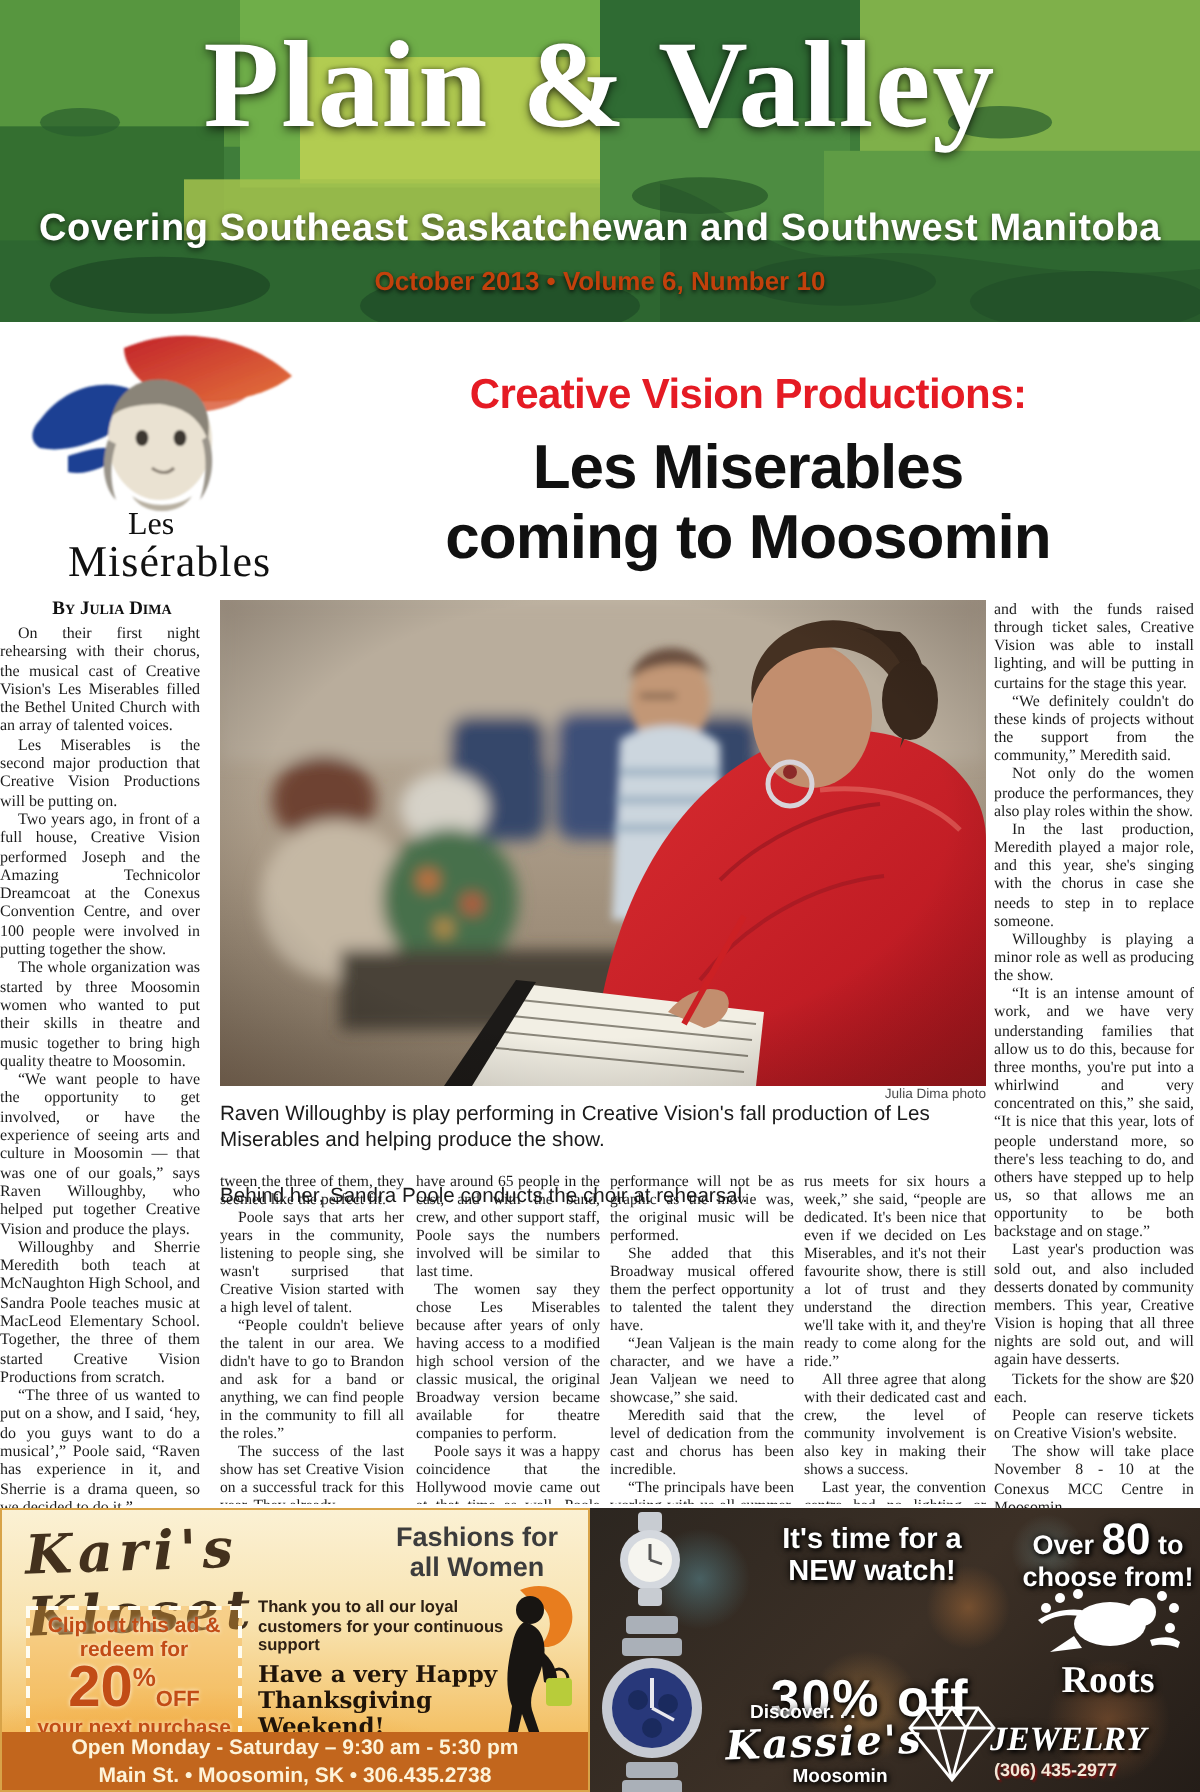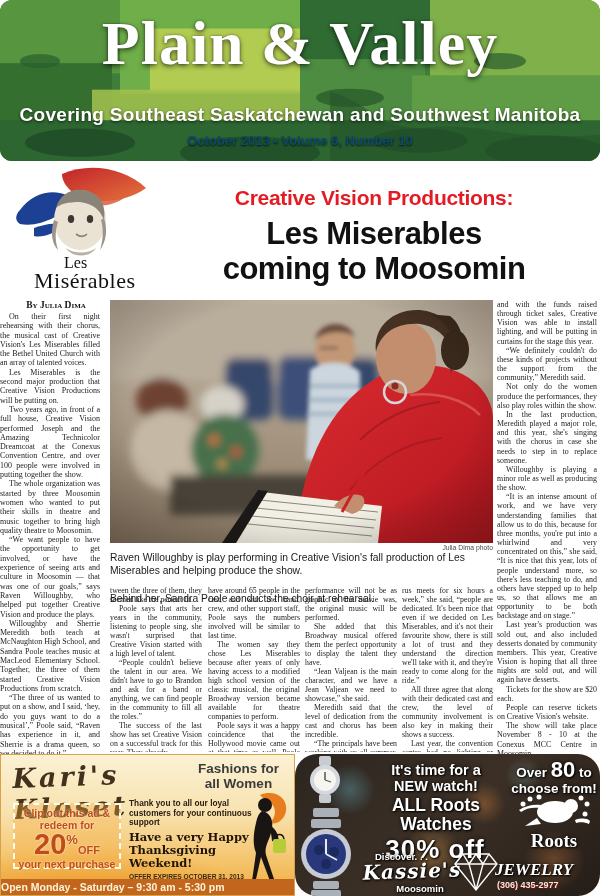--- a/index.html
+++ b/index.html
@@ -1,29 +1,29 @@
 <!DOCTYPE html>
 <html><head>
 <meta charset="utf-8">
 <style>
   * { box-sizing: border-box; margin: 0; padding: 0; }
   body { background:#ffffff; width:600px; font-family:"Liberation Serif", serif; }
   #page { position:relative; width:600px; height:896px; background:#fff; overflow:hidden; }
 
   
-  #masthead { position:absolute; left:0; top:0; width:600px; height:161px; overflow:hidden;border-radius:12px; }
+  #masthead { position:absolute; left:0; top:0; width:600px; height:161px; overflow:hidden; }
   #masthead svg { position:absolute; left:0; top:0; width:100%; height:100%; }
   .mast-title { position:absolute; left:0; top:8px; width:600px; text-align:center;
     font-family:"Liberation Serif", serif; font-weight:bold; font-size:62px; color:#ffffff;
     text-shadow:0 2px 5px rgba(0,0,0,.6), 0 0 2px rgba(0,0,0,.4); letter-spacing:1px; }
   .mast-sub { position:absolute; left:0; top:104px; width:600px; text-align:center;
     font-family:"Liberation Sans", sans-serif; font-weight:bold; font-size:19px; color:#fff;
     text-shadow:0 1px 3px rgba(0,0,0,.7); letter-spacing:.3px; }
   .mast-issue { position:absolute; left:0; top:133px; width:600px; text-align:center;
-    font-family:"Liberation Sans", sans-serif; font-weight:bold; font-size:13px; color:#0c4a6e;
+    font-family:"Liberation Sans", sans-serif; font-weight:bold; font-size:13px; color:#c2410c;
     text-shadow:0 1px 2px rgba(0,0,0,.75); }
 
   
   #lesmis-logo { position:absolute; left:6px; top:162px; width:146px; height:138px; }
   #lesmis-logo svg { position:absolute; left:0; top:0; }
   .logo-les { position:absolute; left:58px; top:92px; font-family:"Liberation Serif", serif;
     font-size:16px; color:#111; }
   .logo-mis { position:absolute; left:28px; top:106px; font-family:"Liberation Serif", serif;
     font-size:22px; color:#111; letter-spacing:.5px; }
 
@@ -77,35 +77,35 @@
   .coupon-pct { font-size:29px; line-height:26px; }
   .coupon-sup { font-size:13px; vertical-align:10px; }
   .coupon-off { font-size:11px; }
   .coupon-l3 { font-size:10.5px; }
   .karis-right { position:absolute; left:128px; top:44px; width:126px;
     font-family:"Liberation Sans", sans-serif; color:#2e2013; }
   .karis-thanks { font-weight:bold; font-size:8.3px; line-height:9.6px; }
   .karis-holiday { font-family:"DejaVu Serif", serif; font-weight:bold; font-size:11.5px;
     line-height:13px; margin-top:3px; color:#201409; }
   .karis-expires { font-weight:bold; font-size:6.6px; margin-top:3px; color:#3a2a14; }
-  .karis-bar { position:absolute; left:0; bottom:0; width:100%; height:16px; background:#c2661d;
-    text-align:left; font-family:"Liberation Sans", sans-serif; font-weight:bold;
+  .karis-bar { position:absolute; left:0; bottom:0; width:100%; height:29px; background:#c2661d;
+    text-align:center; font-family:"Liberation Sans", sans-serif; font-weight:bold;
     font-size:10.5px; line-height:14px; color:#fdf3d8; padding-top:1px; }
   .karis-fig { position:absolute; right:2px; top:36px; }
 
   
   #ad-kassies { position:absolute; left:295px; top:754px; width:305px; height:142px; overflow:hidden;
     background:
       radial-gradient(circle 36px at 18% 25%, rgba(90,140,150,.55), rgba(90,140,150,0) 70%),
       radial-gradient(circle 40px at 45% 70%, rgba(200,140,70,.5), rgba(200,140,70,0) 70%),
       radial-gradient(circle 30px at 62% 35%, rgba(190,120,60,.45), rgba(190,120,60,0) 70%),
       radial-gradient(circle 44px at 85% 75%, rgba(160,100,55,.5), rgba(160,100,55,0) 70%),
       radial-gradient(circle 26px at 75% 15%, rgba(120,150,150,.4), rgba(120,150,150,0) 70%),
       linear-gradient(135deg,#2c2620 0%, #3c3026 50%, #241d18 100%);
-    color:#fff; font-family:"Liberation Sans", sans-serif;border-radius:22px; }
+    color:#fff; font-family:"Liberation Sans", sans-serif; }
   .kas-shadow { text-shadow:1px 1px 2px #000, 0 0 4px rgba(0,0,0,.8); }
   .kas-hook { position:absolute; left:62px; top:8px; width:158px; text-align:center;
     font-weight:bold; font-size:14.5px; line-height:16px; }
   .kas-all { position:absolute; left:56px; top:42px; width:170px; text-align:center;
     font-weight:bold; font-size:17.5px; line-height:19px; }
   .kas-30 { position:absolute; left:50px; top:80px; width:180px; text-align:center;
     font-weight:bold; font-size:26px; letter-spacing:1px; }
   .kas-over { position:absolute; left:215px; top:8px; width:88px; text-align:center;
     font-weight:bold; font-size:13.5px; line-height:16px; }
   .kas-over .big80 { font-size:22px; }
@@ -287,21 +287,21 @@
       <p>“People couldn't believe the talent in our area. We didn't have to go to Brandon and ask for a band or anything, we can find people in the community to fill all the roles.”</p>
       <p>The success of the last show has set Creative Vision on a successful track for this year. They already</p>
     </div>
   <div id="col3" class="textcol">
       <p class="cont">have around 65 people in the cast, and with the band, crew, and other support staff, Poole says the numbers involved will be similar to last time.</p>
       <p>The women say they chose Les Miserables because after years of only having access to a modified high school version of the classic musical, the original Broadway version became available for theatre companies to perform.</p>
       <p>Poole says it was a happy coincidence that the Hollywood movie came out at that time as well. Poole said that while their</p>
     </div>
   <div id="col4" class="textcol">
       <p class="cont">performance will not be as graphic as the movie was, the original music will be performed.</p>
-      <p>She added that this Broadway musical offered them the perfect opportunity to display the talent they have.</p>
+      <p>She added that this Broadway musical offered them the perfect opportunity to talented the talent they have.</p>
       <p>“Jean Valjean is the main character, and we have a Jean Valjean we need to showcase,” she said.</p>
       <p>Meredith said that the level of dedication from the cast and chorus has been incredible.</p>
       <p>“The principals have been working with us all summer, and the cho-</p>
     </div>
   <div id="col5" class="textcol">
       <p class="cont">rus meets for six hours a week,” she said, “people are dedicated. It's been nice that even if we decided on Les Miserables, and it's not their favourite show, there is still a lot of trust and they understand the direction we'll take with it, and they're ready to come along for the ride.”</p>
       <p>All three agree that along with their dedicated cast and crew, the level of community involvement is also key in making their shows a success.</p>
       <p>Last year, the convention centre had no lighting or sound equipment,</p>
     </div>
   <div id="col6" class="textcol">
@@ -373,24 +373,20 @@
       <line x1="31" y1="100" x2="31" y2="85" stroke="#e8e8ee" stroke-width="2"></line>
       <line x1="31" y1="100" x2="42" y2="106" stroke="#e8e8ee" stroke-width="1.6"></line>
       <g fill="#aab0b8">
         <rect x="18" y="127" width="26" height="8" rx="2"></rect>
           <rect x="16" y="136" width="30" height="8" rx="2"></rect>
       </g>
     </svg>
     <div class="kas-hook kas-shadow">
       <span>It's time for a</span><br>
       <span>NEW watch!</span>
-    </div>
-    <div class="kas-all kas-shadow">
-      <span>ALL Roots</span><br>
-      <span>Watches</span>
     </div>
     <div class="kas-30 kas-shadow">30% off</div>
     <div class="kas-over kas-shadow">
       <span>Over </span><span class="big80">80</span><span> to</span><br>
       <span>choose from!</span>
     </div>
     <svg class="kas-beaver" width="74" height="36" viewBox="0 0 74 36">
       <g fill="#ffffff">
         <ellipse cx="38" cy="18" rx="18" ry="11"></ellipse>
         <circle cx="54" cy="12" r="7"></circle>

